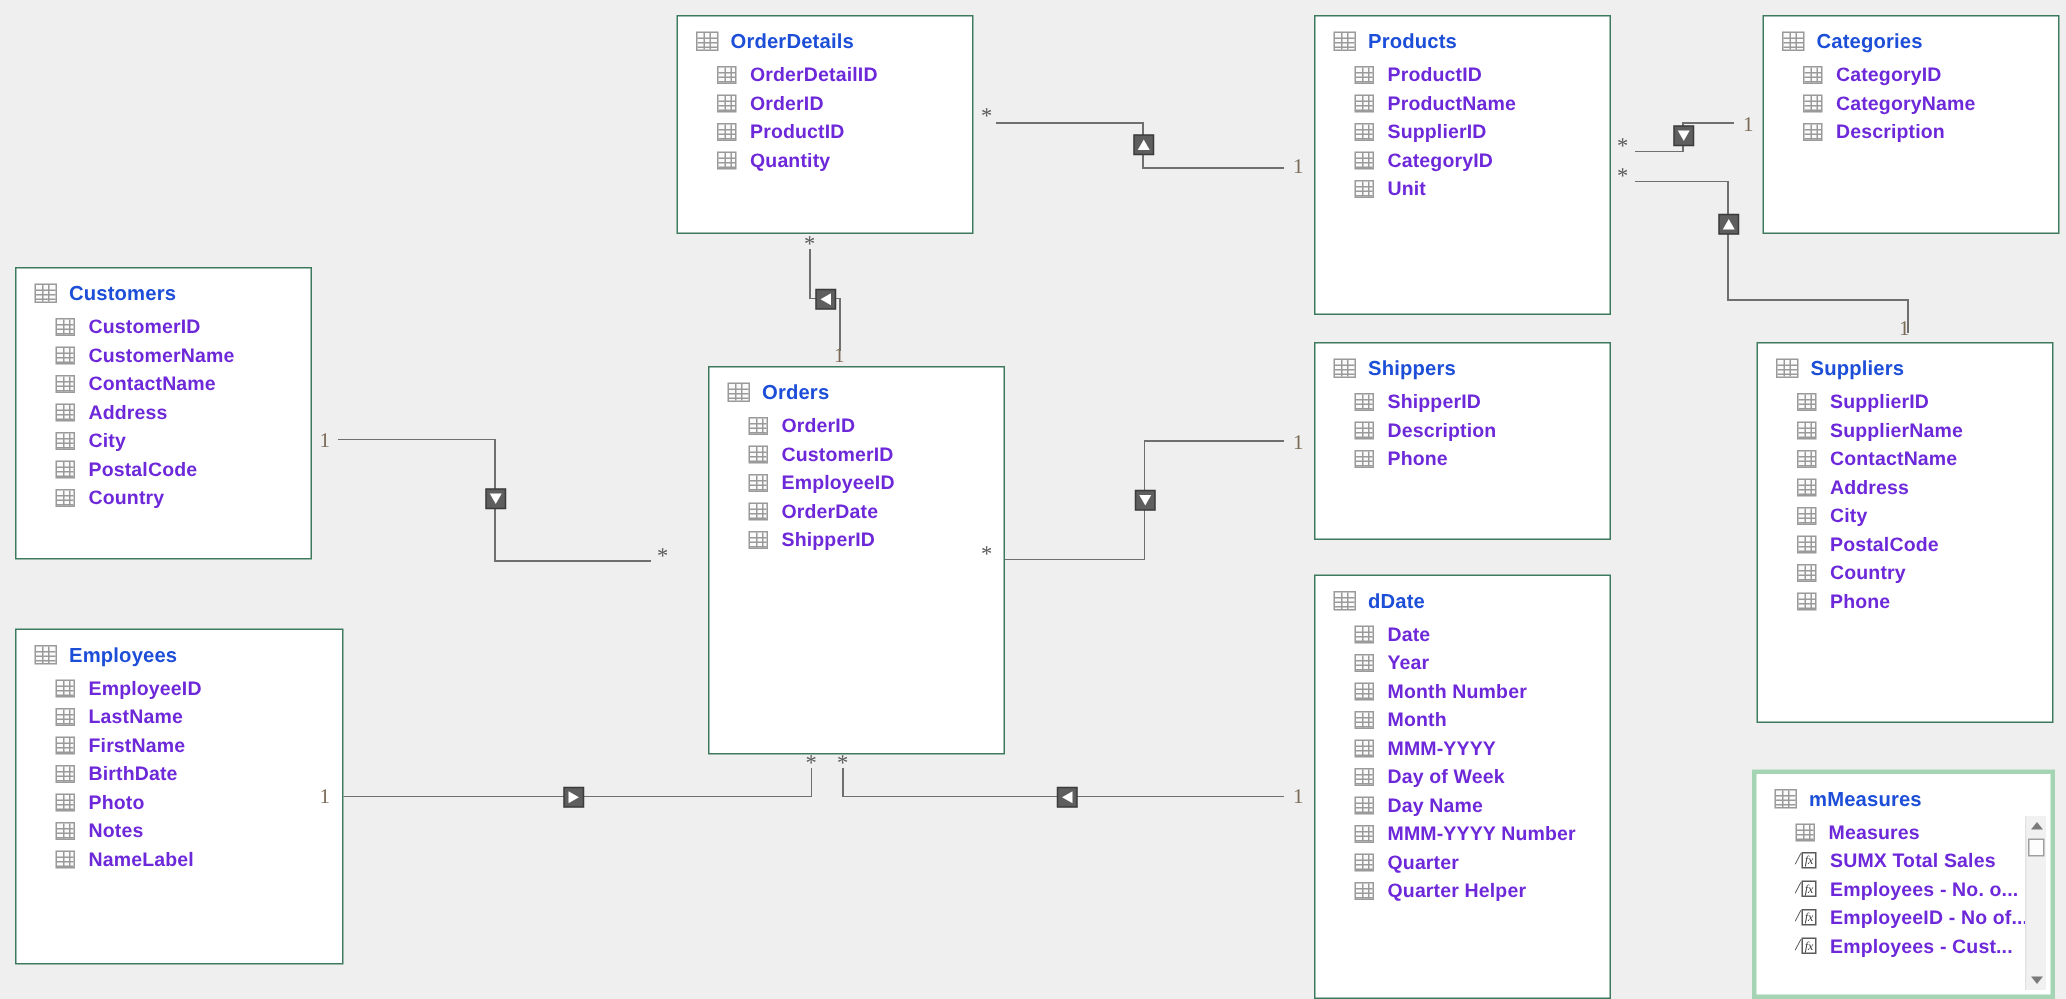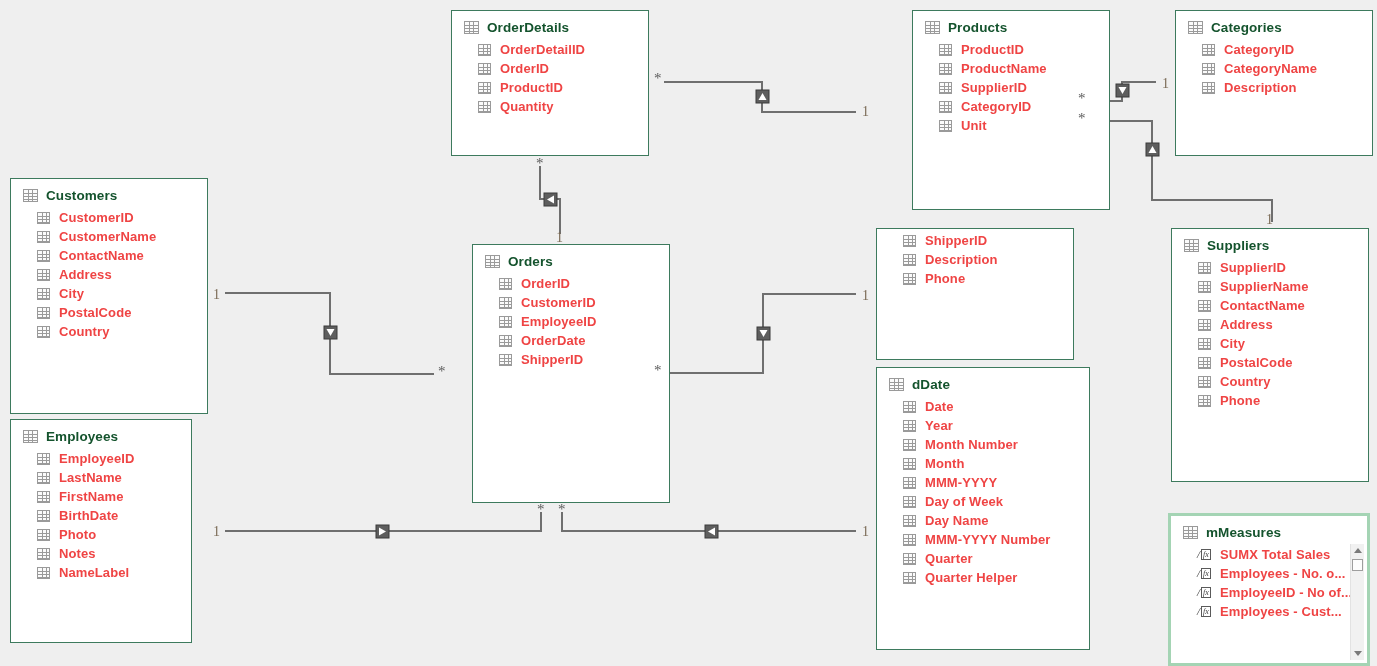--- a/index.html
+++ b/index.html
@@ -43,38 +43,38 @@
     border: 3px solid #a4d4b4;
     padding: 0;
   }
   .tbl-head {
     display: flex;
     align-items: center;
     gap: 8px;
     padding: 9px 10px 3px 12px;
   }
   .tbl-title {
-    color: #14532d;
+    color: #1d4ed8;
     font-size: 13.5px;
     font-weight: bold;
     letter-spacing: .1px;
     white-space: nowrap;
   }
   .fields {
     padding: 2px 0 6px 0;
   }
   .field {
     display: flex;
     align-items: center;
     gap: 9px;
     padding: 2px 10px 2px 26px;
     white-space: nowrap;
   }
   .field-label {
-    color: #ef4444;
+    color: #6d28d9;
     font-size: 13px;
     font-weight: bold;
     letter-spacing: .1px;
   }
 
   
   .icon-tbl-lg, .icon-tbl-sm {
     flex: 0 0 auto;
     display: inline-block;
     position: relative;
@@ -272,21 +272,21 @@
           <div class="field">
             <span class="icon-tbl-sm"></span>
             <span class="field-label">ProductID</span>
           </div>
           <div class="field">
             <span class="icon-tbl-sm"></span>
             <span class="field-label">Quantity</span>
           </div>
         </div>
       </div>
-      <div class="tbl" style="left: 876px; top: 10px; width: 198px; height: 200px; margin-left: 36px;">
+      <div class="tbl" style="left: 876px; top: 10px; width: 198px; height: 200px;">
         <div class="tbl-head">
           <span class="icon-tbl-lg"></span>
           <span class="tbl-title">Products</span>
         </div>
         <div class="fields">
           <div class="field">
             <span class="icon-tbl-sm"></span>
             <span class="field-label">ProductID</span>
           </div>
           <div class="field">
@@ -320,21 +320,21 @@
           <div class="field">
             <span class="icon-tbl-sm"></span>
             <span class="field-label">CategoryName</span>
           </div>
           <div class="field">
             <span class="icon-tbl-sm"></span>
             <span class="field-label">Description</span>
           </div>
         </div>
       </div>
-      <div class="tbl" style="left: 10px; top: 178px; width: 198px; height: 236px;">
+      <div class="tbl" style="left: 10px; top: 178px; width: 198px; height: 195px;">
         <div class="tbl-head">
           <span class="icon-tbl-lg"></span>
           <span class="tbl-title">Customers</span>
         </div>
         <div class="fields">
           <div class="field">
             <span class="icon-tbl-sm"></span>
             <span class="field-label">CustomerID</span>
           </div>
           <div class="field">
@@ -385,20 +385,24 @@
             <span class="icon-tbl-sm"></span>
             <span class="field-label">OrderDate</span>
           </div>
           <div class="field">
             <span class="icon-tbl-sm"></span>
             <span class="field-label">ShipperID</span>
           </div>
         </div>
       </div>
       <div class="tbl" style="left: 876px; top: 228px; width: 198px; height: 132px;">
+        <div class="tbl-head">
+          <span class="icon-tbl-lg"></span>
+          <span class="tbl-title">Shippers</span>
+        </div>
         <div class="fields">
           <div class="field">
             <span class="icon-tbl-sm"></span>
             <span class="field-label">ShipperID</span>
           </div>
           <div class="field">
             <span class="icon-tbl-sm"></span>
             <span class="field-label">Description</span>
           </div>
           <div class="field">
@@ -440,21 +444,21 @@
           <div class="field">
             <span class="icon-tbl-sm"></span>
             <span class="field-label">Country</span>
           </div>
           <div class="field">
             <span class="icon-tbl-sm"></span>
             <span class="field-label">Phone</span>
           </div>
         </div>
       </div>
-      <div class="tbl" style="left: 10px; top: 419px; width: 182px; height: 224px;">
+      <div class="tbl" style="left: 10px; top: 419px; width: 219px; height: 224px;">
         <div class="tbl-head">
           <span class="icon-tbl-lg"></span>
           <span class="tbl-title">Employees</span>
         </div>
         <div class="fields">
           <div class="field">
             <span class="icon-tbl-sm"></span>
             <span class="field-label">EmployeeID</span>
           </div>
           <div class="field">
@@ -476,21 +480,21 @@
           <div class="field">
             <span class="icon-tbl-sm"></span>
             <span class="field-label">Notes</span>
           </div>
           <div class="field">
             <span class="icon-tbl-sm"></span>
             <span class="field-label">NameLabel</span>
           </div>
         </div>
       </div>
-      <div class="tbl" style="left: 876px; top: 367px; width: 214px; height: 283px;">
+      <div class="tbl" style="left: 876px; top: 383px; width: 198px; height: 283px;">
         <div class="tbl-head">
           <span class="icon-tbl-lg"></span>
           <span class="tbl-title">dDate</span>
         </div>
         <div class="fields">
           <div class="field">
             <span class="icon-tbl-sm"></span>
             <span class="field-label">Date</span>
           </div>
           <div class="field">
@@ -530,20 +534,24 @@
             <span class="field-label">Quarter Helper</span>
           </div>
         </div>
       </div>
       <div class="tbl selected" style="left: 1168px; top: 513px; width: 202px; height: 153px;">
         <div class="tbl-head">
           <span class="icon-tbl-lg"></span>
           <span class="tbl-title">mMeasures</span>
         </div>
         <div class="fields">
+          <div class="field">
+            <span class="icon-tbl-sm"></span>
+            <span class="field-label">Measures</span>
+          </div>
           <div class="field">
             <span class="icon-fx">
               <span class="fxslash">/</span>
               <span class="fxbox">fx</span>
             </span>
             <span class="field-label">SUMX Total Sales</span>
           </div>
           <div class="field">
             <span class="icon-fx">
               <span class="fxslash">/</span>

